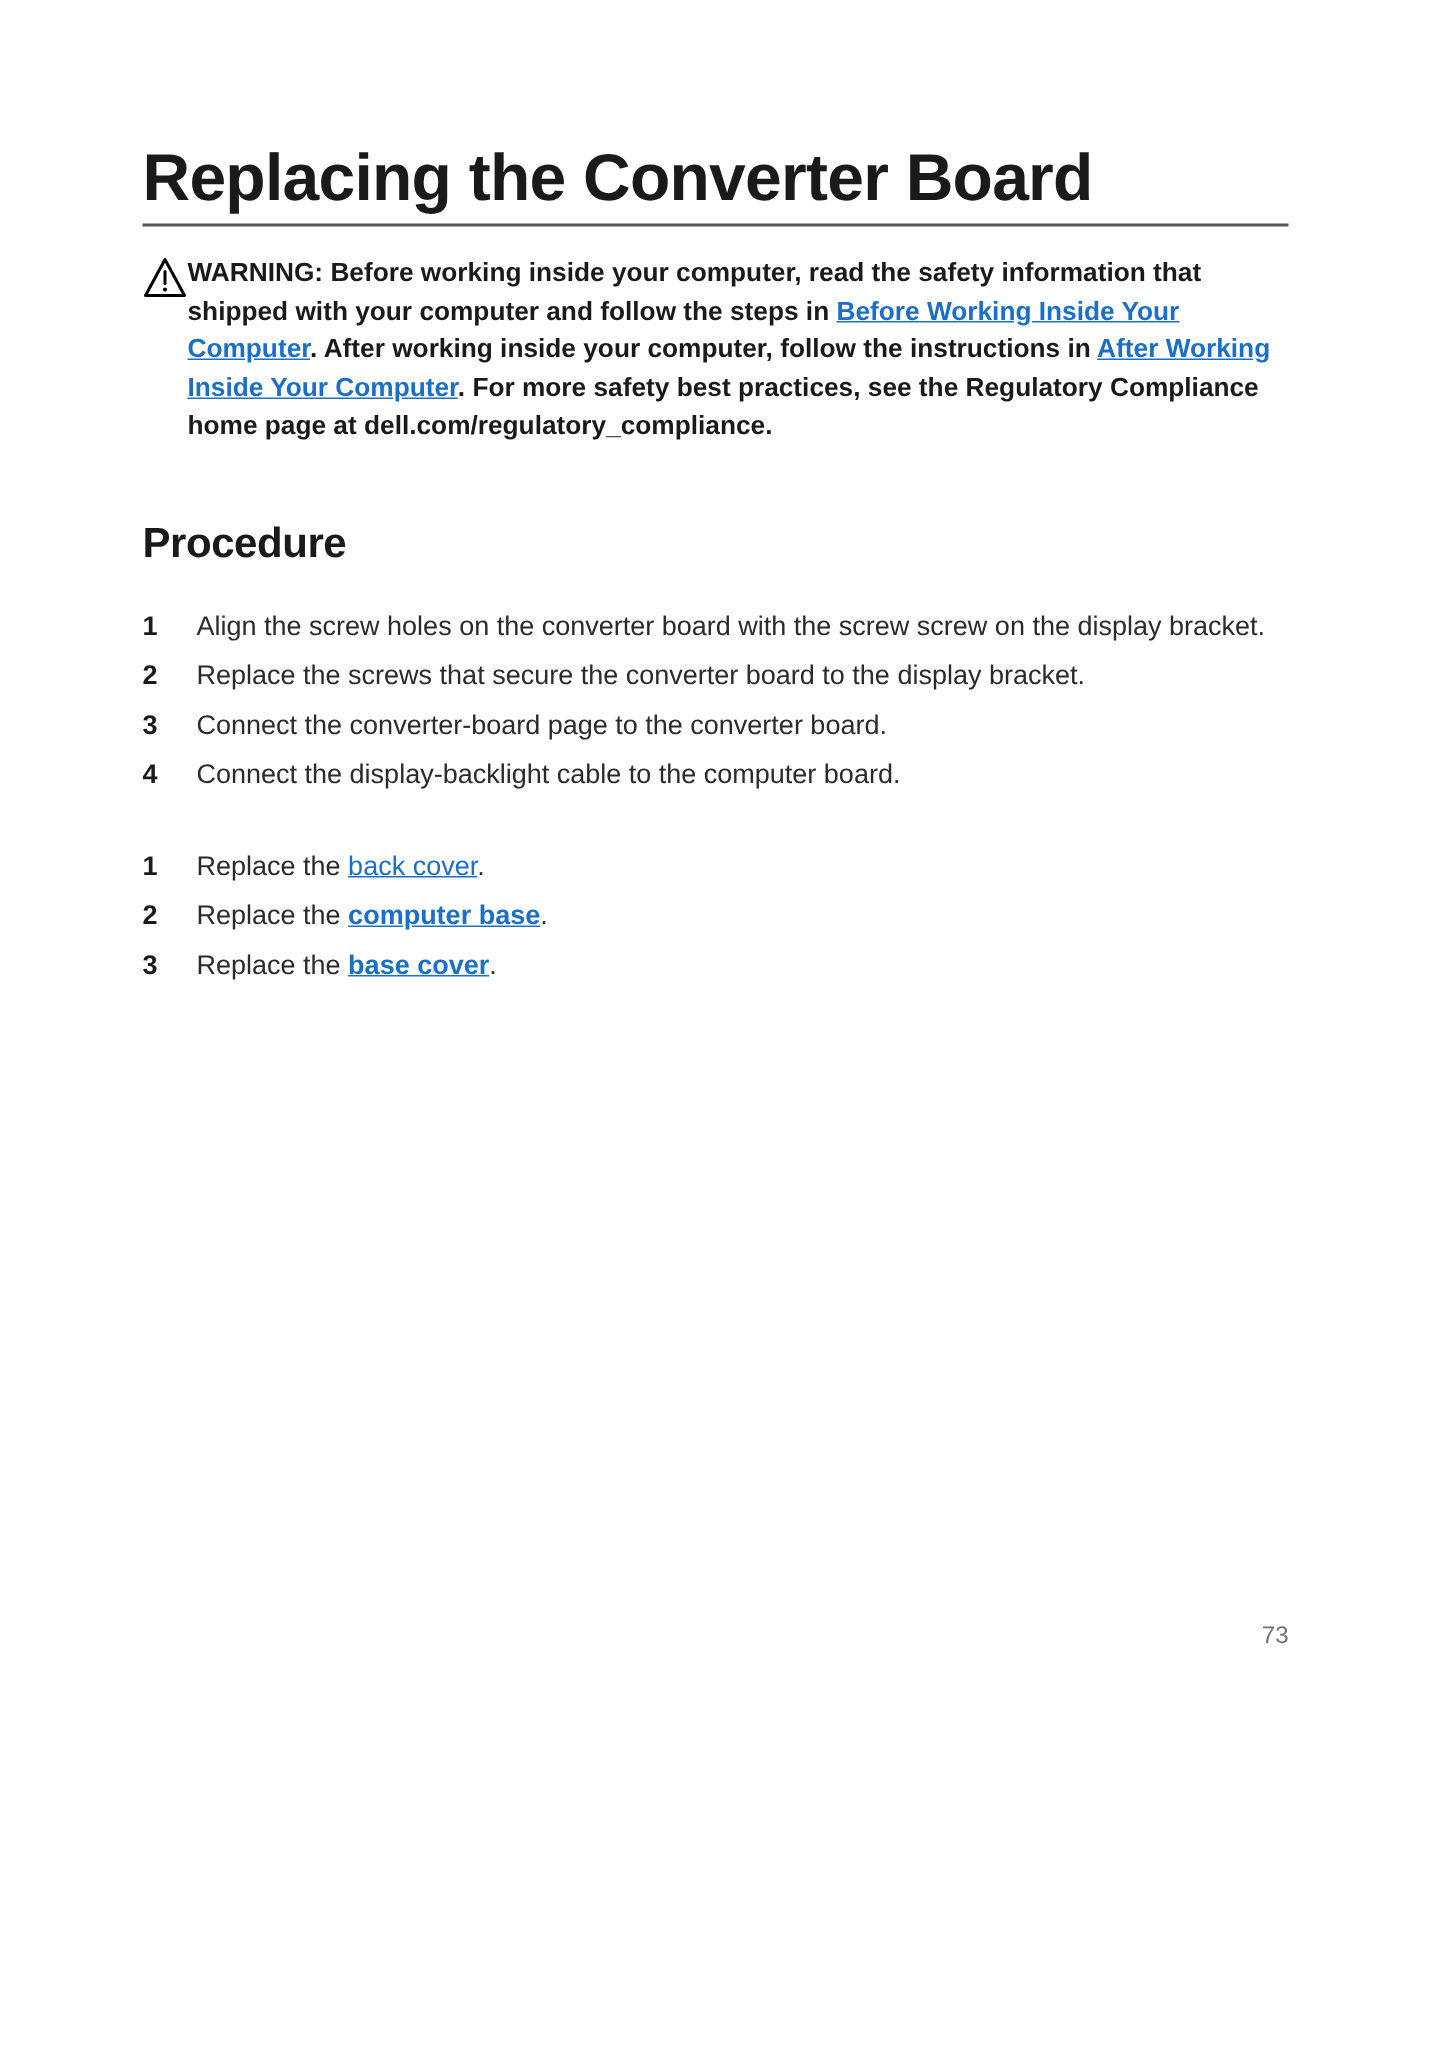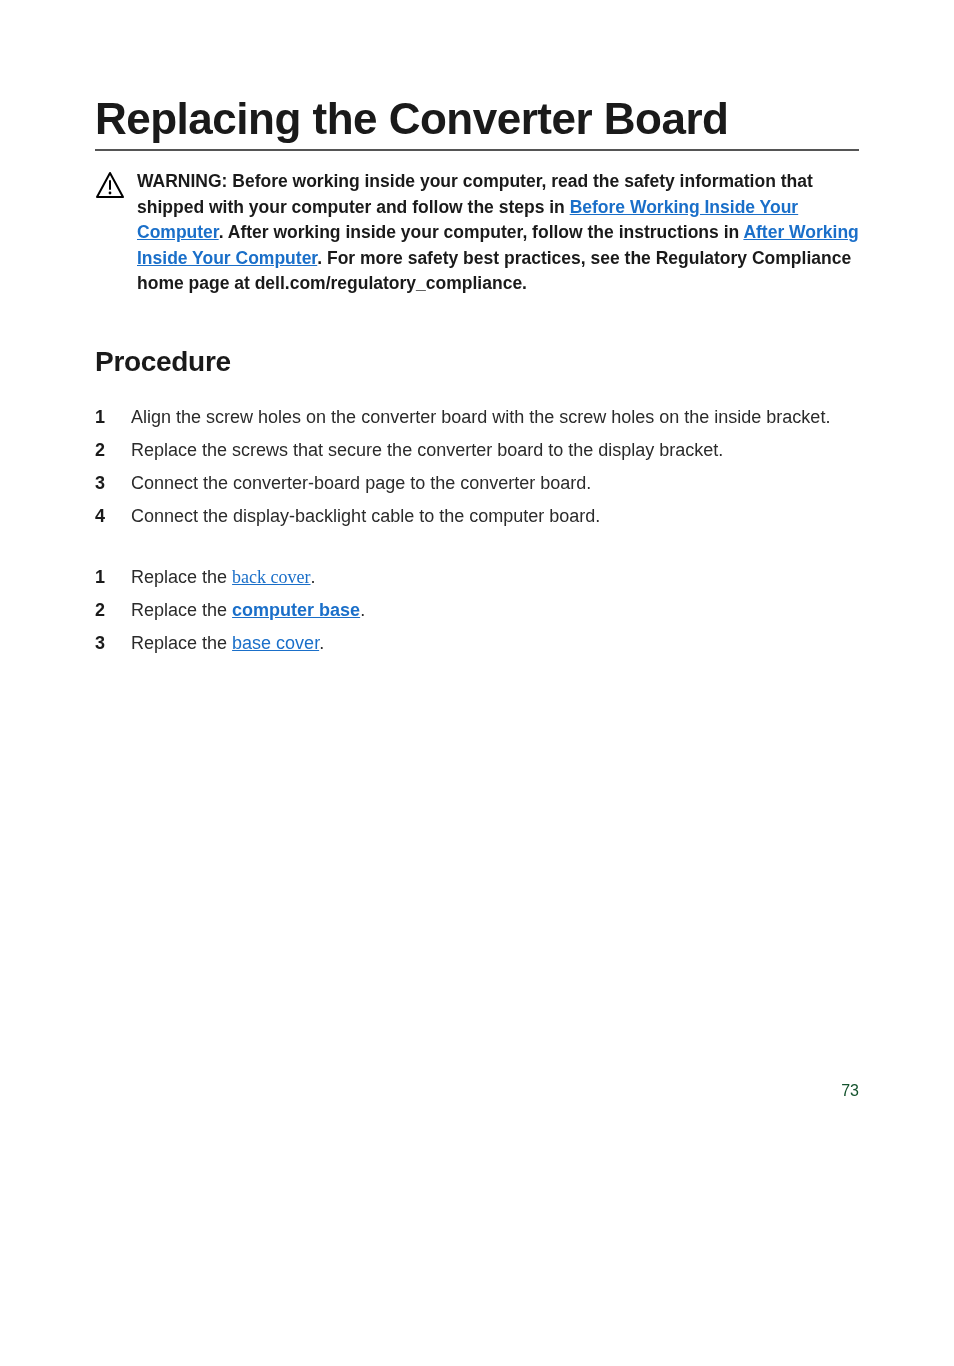--- a/index.html
+++ b/index.html
@@ -26,21 +26,20 @@
     line-height: 1.1;
   }
   .title-rule {
     border: none;
     border-top: 2px solid #555;
     margin: 0 0 18px 0;
   }
   .warning-block {
     display: flex;
     align-items: flex-start;
-    gap: 12px;
     margin-bottom: 50px;
   }
   .warning-text {
     font-size: 17.5px;
     font-weight: 700;
     line-height: 1.45;
     flex: 1;
   }
   a.link {
     color: #1a6fc9;
@@ -75,21 +74,21 @@
     color: #1a1a1a;
   }
   ol.steps > li .txt {
     flex: 1;
   }
   .page-number {
     position: absolute;
     bottom: 40px;
     right: 95px;
     font-size: 16px;
-    color: #14532d;
+    color: #737373;
   }
   .warn-icon {
     flex: 0 0 auto;
     margin-top: 2px;
   }
 </style>
 </head>
 <body>
 
 <div class="page">
@@ -107,51 +106,51 @@
     </span>
     <div class="warning-text">
       <span>WARNING: Before working inside your computer, read the safety information that shipped with your computer and follow the steps in </span><a href="#" class="link">Before Working Inside Your Computer</a><span>. After working inside your computer, follow the instructions in </span><a href="#" class="link">After Working Inside Your Computer</a><span>. For more safety best practices, see the Regulatory Compliance home page at dell.com/regulatory_compliance.</span>
     </div>
   </div>
 
   <h2 class="section">Procedure</h2>
   <ol class="steps">
     <li>
       <span class="num">1</span>
-      <span class="txt">Align the screw holes on the converter board with the screw holes on the inside bracket.</span>
+      <span class="txt">Align the screw holes on the converter board with the screw screw on the display bracket.</span>
     </li>
     <li>
       <span class="num">2</span>
       <span class="txt">Replace the screws that secure the converter board to the display bracket.</span>
     </li>
     <li>
       <span class="num">3</span>
       <span class="txt">Connect the converter-board page to the converter board.</span>
     </li>
     <li>
       <span class="num">4</span>
       <span class="txt">Connect the display-backlight cable to the computer board.</span>
     </li>
   </ol>
 
   <ol class="steps">
     <li>
       <span class="num">1</span>
       <span class="txt">
-        <span>Replace the </span><a href="#" class="link" style="font-weight:400;font-family:Liberation Serif, serif;">back cover</a><span>.</span>
+        <span>Replace the </span><a href="#" class="link" style="font-weight:400;">back cover</a><span>.</span>
       </span>
     </li>
     <li>
       <span class="num">2</span>
       <span class="txt">
         <span>Replace the </span><a href="#" class="link" style="font-weight:700;">computer base</a><span>.</span>
       </span>
     </li>
     <li>
       <span class="num">3</span>
       <span class="txt">
-        <span>Replace the </span><a href="#" class="link" style="font-weight:400;">base cover</a><span>.</span>
+        <span>Replace the </span><a href="#" class="link" style="font-weight:700;">base cover</a><span>.</span>
       </span>
     </li>
   </ol>
 
   <div class="page-number">73</div>
 </div>
 
 </body></html>

